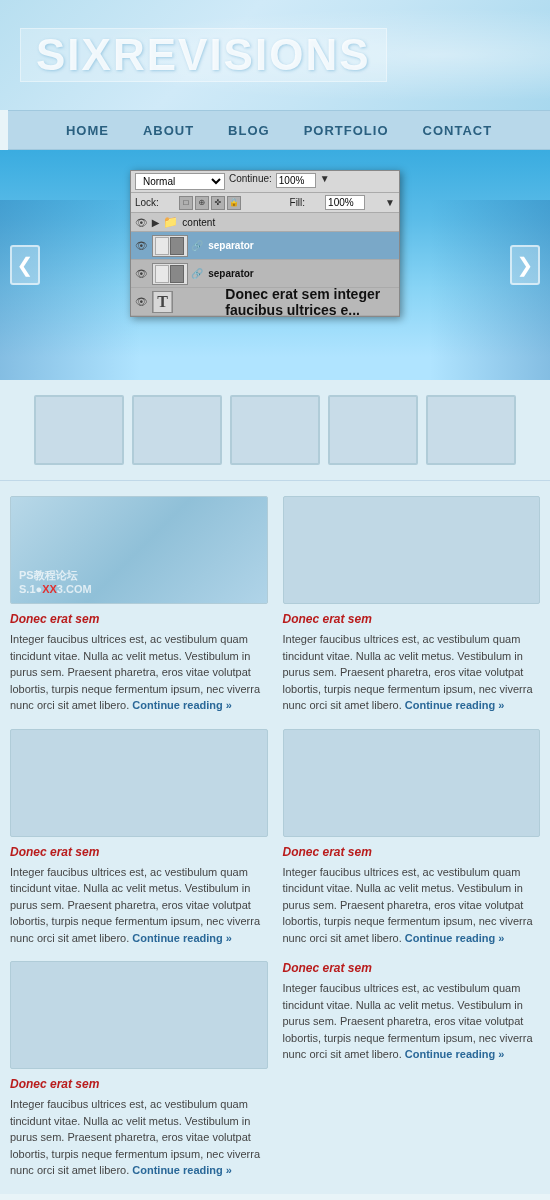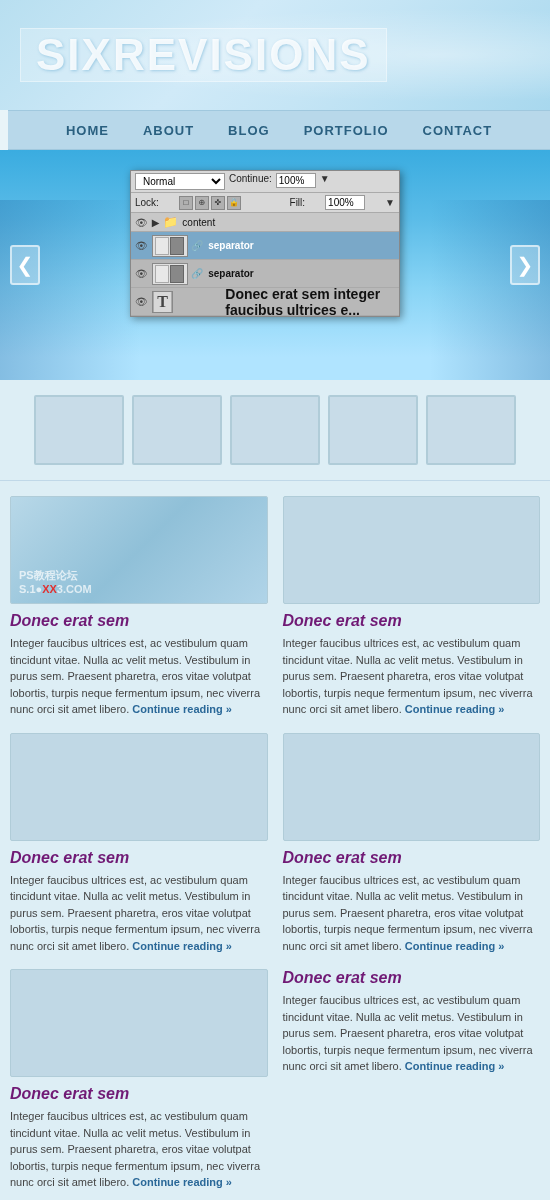--- a/index.html
+++ b/index.html
@@ -234,24 +234,24 @@
     }
     .watermark-text .red { color: #e03030; }
     .ucd-watermark {
       position: absolute;
       bottom: 10px; right: 10px;
       font-size: 18px;
       font-weight: bold;
     }
     .ucd-www { position: absolute; top: 8px; left: 8px; font-size: 10px; color: #999; }
     .content-title {
-      font-size: 16px;
+      font-size: 12px;
       font-weight: bold;
       font-style: italic;
-      color: #701a75;
+      color: #b91c1c;
       margin-bottom: 5px;
     }
     .content-text {
       font-size: 11px;
       color: #444;
       line-height: 1.5;
     }
     .continue-link {
       color: #2a6898;
       font-weight: bold;

